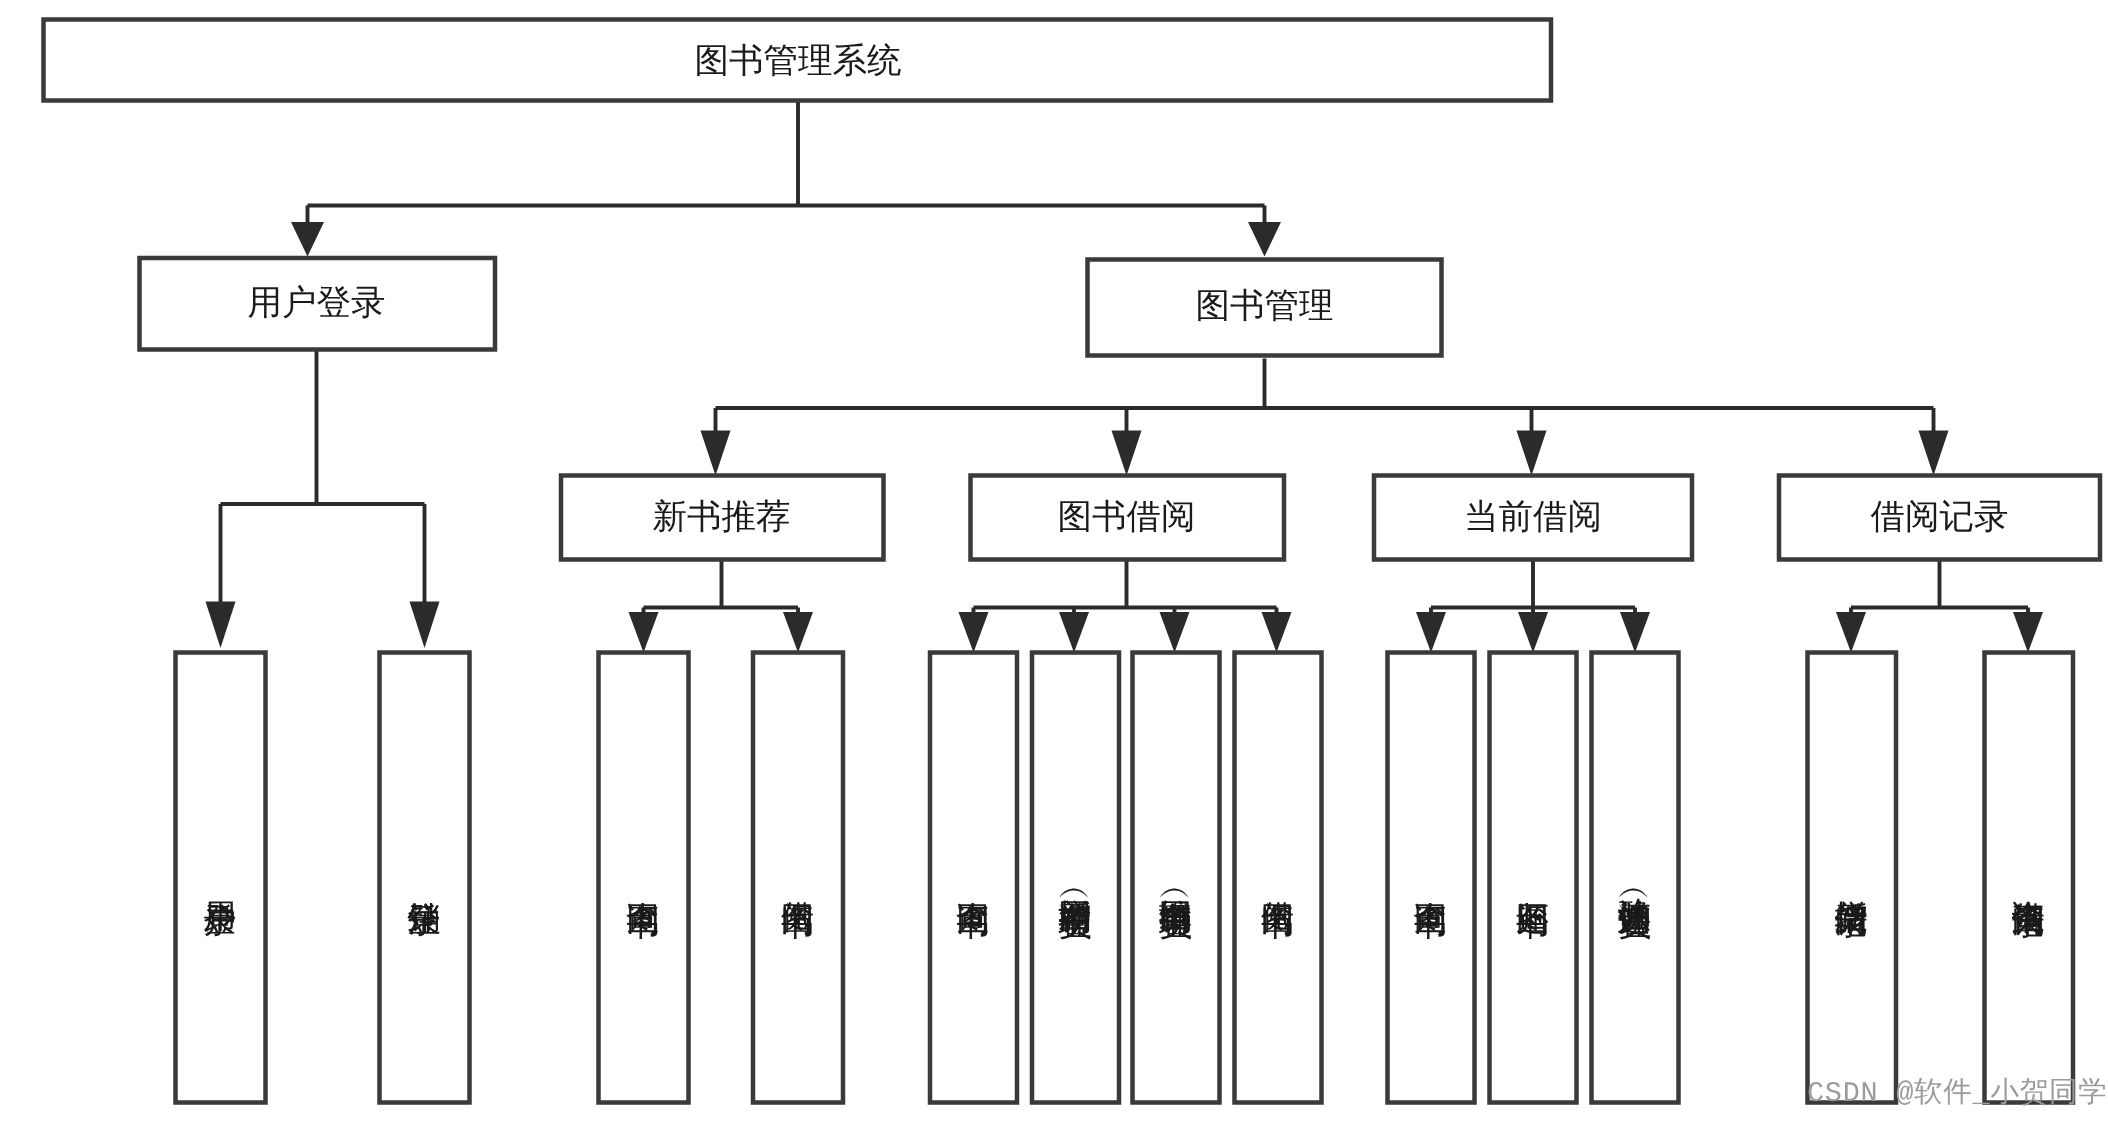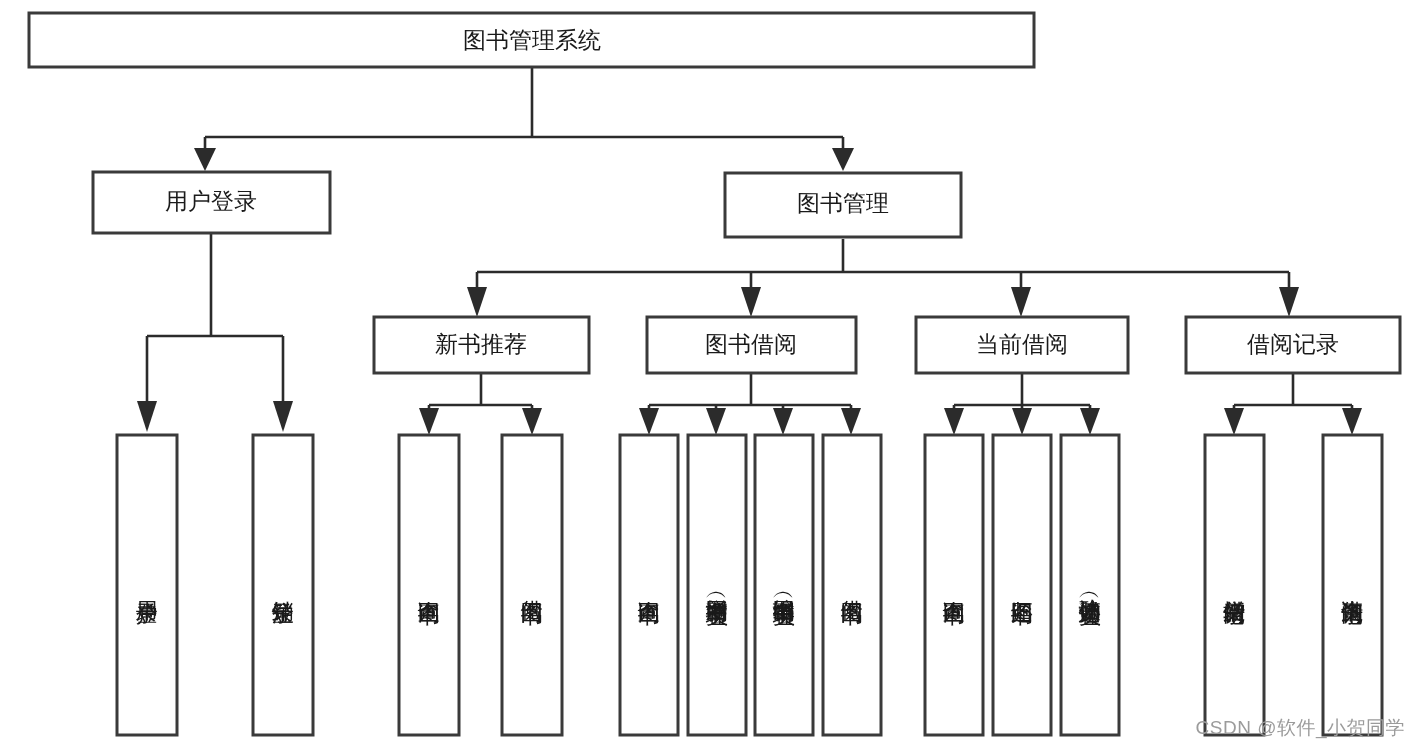--- a/index.html
+++ b/index.html
@@ -69,21 +69,21 @@
     display: flex;
     align-items: center;
     justify-content: center;
     text-align: center;
     white-space: nowrap;
   }
   .watermark {
     position: absolute;
     right: 12px;
     bottom: 6px;
-    font-family: Liberation Sans, sans-serif;
+    font-family: Liberation Mono, monospace;
     font-size: 19px;
     color: #9b9b9b;
     letter-spacing: 0.5px;
     user-select: none;
     pointer-events: none;
   }
 </style>
 </head>
 <body>
 

